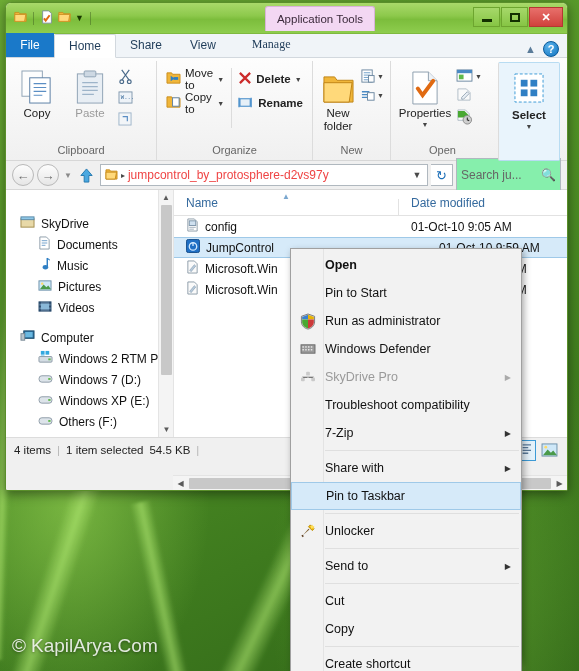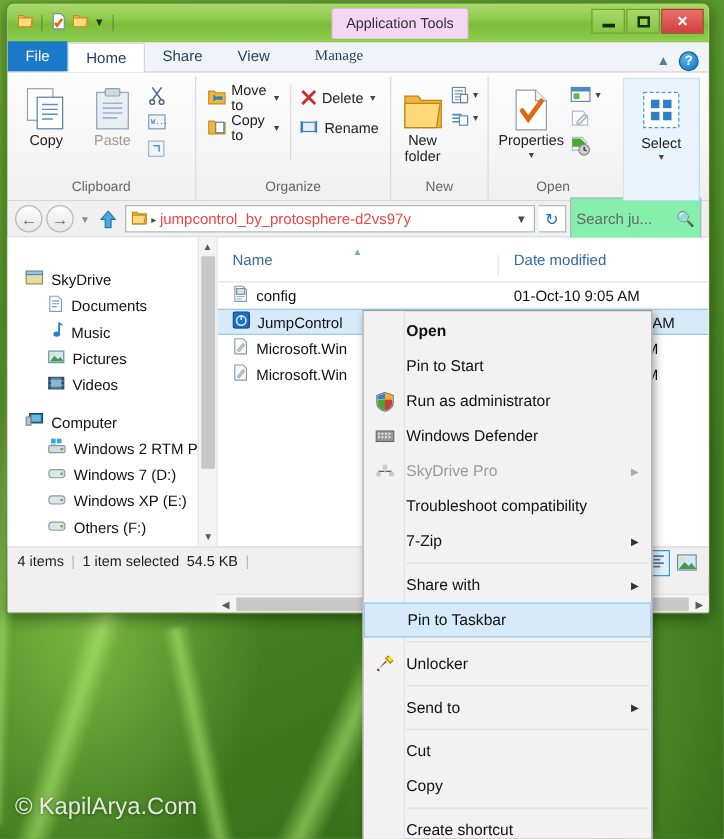--- a/index.html
+++ b/index.html
@@ -123,21 +123,21 @@
   
   .content { display:flex; height:248px; background:#fff; border-top:1px solid #d7d7d7;}
   .navpane { width:167px; background:#fff; position:relative; overflow:hidden; padding-top:23px;}
   .navitem { display:flex;align-items:center;gap:6px;height:21px;padding-left:14px;font-size:12px;color:#111;}
   .navitem.child { padding-left:32px; }
   .navitem.gap { margin-top:9px; }
   .navscroll { position:absolute; right:0; top:0; width:15px; height:100%; background:#f4f4f4; border-left:1px solid #e4e4e4;}
   .navscroll .arr { height:15px;display:flex;align-items:center;justify-content:center;font-size:8px;color:#5a5a5a;}
   .navscroll .thumb { position:absolute;top:15px;left:2px;width:11px;height:170px;background:#c8c8c8;border-radius:1px;}
   .filepane { flex:1; position:relative; border-left:1px solid #e4e4e4; overflow:hidden;}
-  .colhead { height:36px; display:flex; border-bottom:1px solid #e2e2e2; background:#fff; align-items:center; font-size:12px; color:#356a9e;}
+  .colhead { height:26px; display:flex; border-bottom:1px solid #e2e2e2; background:#fff; align-items:center; font-size:12px; color:#356a9e;}
   .colhead .c1 { width:225px; padding-left:12px; position:relative;}
   .colhead .c1:after{content:"";position:absolute;right:0;top:3px;height:16px;width:1px;background:#e2e2e2;}
   .colhead .sortarrow{position:absolute;left:108px;top:-4px;color:#7aa7cf;font-size:8px;}
   .colhead .c2 { padding-left:12px;}
   .frow { height:21px; display:flex; align-items:center; font-size:12px; color:#111;}
   .frow.sel { background:#d6eaf9; border-top:1px solid #9fc9e8; border-bottom:1px solid #9fc9e8;gap:28px; }
   .frow .n { width:225px; display:flex;align-items:center;gap:6px;padding-left:12px; overflow:hidden; white-space:nowrap;}
   .frow .d { padding-left:12px; color:#111;}
   
   .statusbar {
@@ -329,21 +329,21 @@
               <svg width="15" height="14" viewBox="0 0 16 15">
                   <path d="M1 2h5l1 1.5h8V13H1z" fill="#f0b63a" stroke="#c98d1d"></path>
                   <rect x="7" y="3" width="7" height="9" fill="#fff" stroke="#5b7fa5"></rect>
                 </svg>
             </span>
             <span>Copy to</span>
             <span class="caret">▼</span>
           </div>
         </div>
         <div class="vsep"></div>
-        <div class="smallcol" style="width:74px;">
+        <div class="smallcol" style="width:74px;font-weight:bold;">
           <div class="smallbtn">
             <span>
               <svg width="14" height="14" viewBox="0 0 15 15">
                   <path d="M2 2l11 11M13 2L2 13" stroke="#cc2b2b" stroke-width="2.4" fill="none"></path>
                 </svg>
             </span>
             <span>Delete</span>
             <span class="caret">▼</span>
           </div>
           <div class="smallbtn">
@@ -429,21 +429,21 @@
                 <circle cx="12" cy="11.5" r="4.5" fill="#cfcfcf" stroke="#8a8a8a"></circle>
                 <path d="M12 9v2.5l2 1" stroke="#333" stroke-width="1.2" fill="none"></path>
               </svg>
           </span>
         </div>
       </div>
       <div class="glabel">Open</div>
     </div>
 
     <div class="rgroup selgroup" style="width:62px;margin:1px 4px 4px 4px;">
-      <div class="gbody" style="justify-content:flex-start;">
+      <div class="gbody" style="justify-content:flex-start;font-weight:bold;">
         <div class="bigbtn" style="width:50px;">
           <span class="ic" style="align-items:center;">
             <svg width="30" height="30" viewBox="0 0 31 31">
                 <rect x="1" y="1" width="29" height="29" fill="#fff" stroke="#3c9ad6" stroke-dasharray="3 2"></rect>
                 <rect x="7" y="7" width="7" height="7" fill="#2f7fc4"></rect>
                 <rect x="17" y="7" width="7" height="7" fill="#2f7fc4"></rect>
                 <rect x="7" y="17" width="7" height="7" fill="#2f7fc4"></rect>
                 <rect x="17" y="17" width="7" height="7" fill="#2f7fc4"></rect>
               </svg>
           </span>

